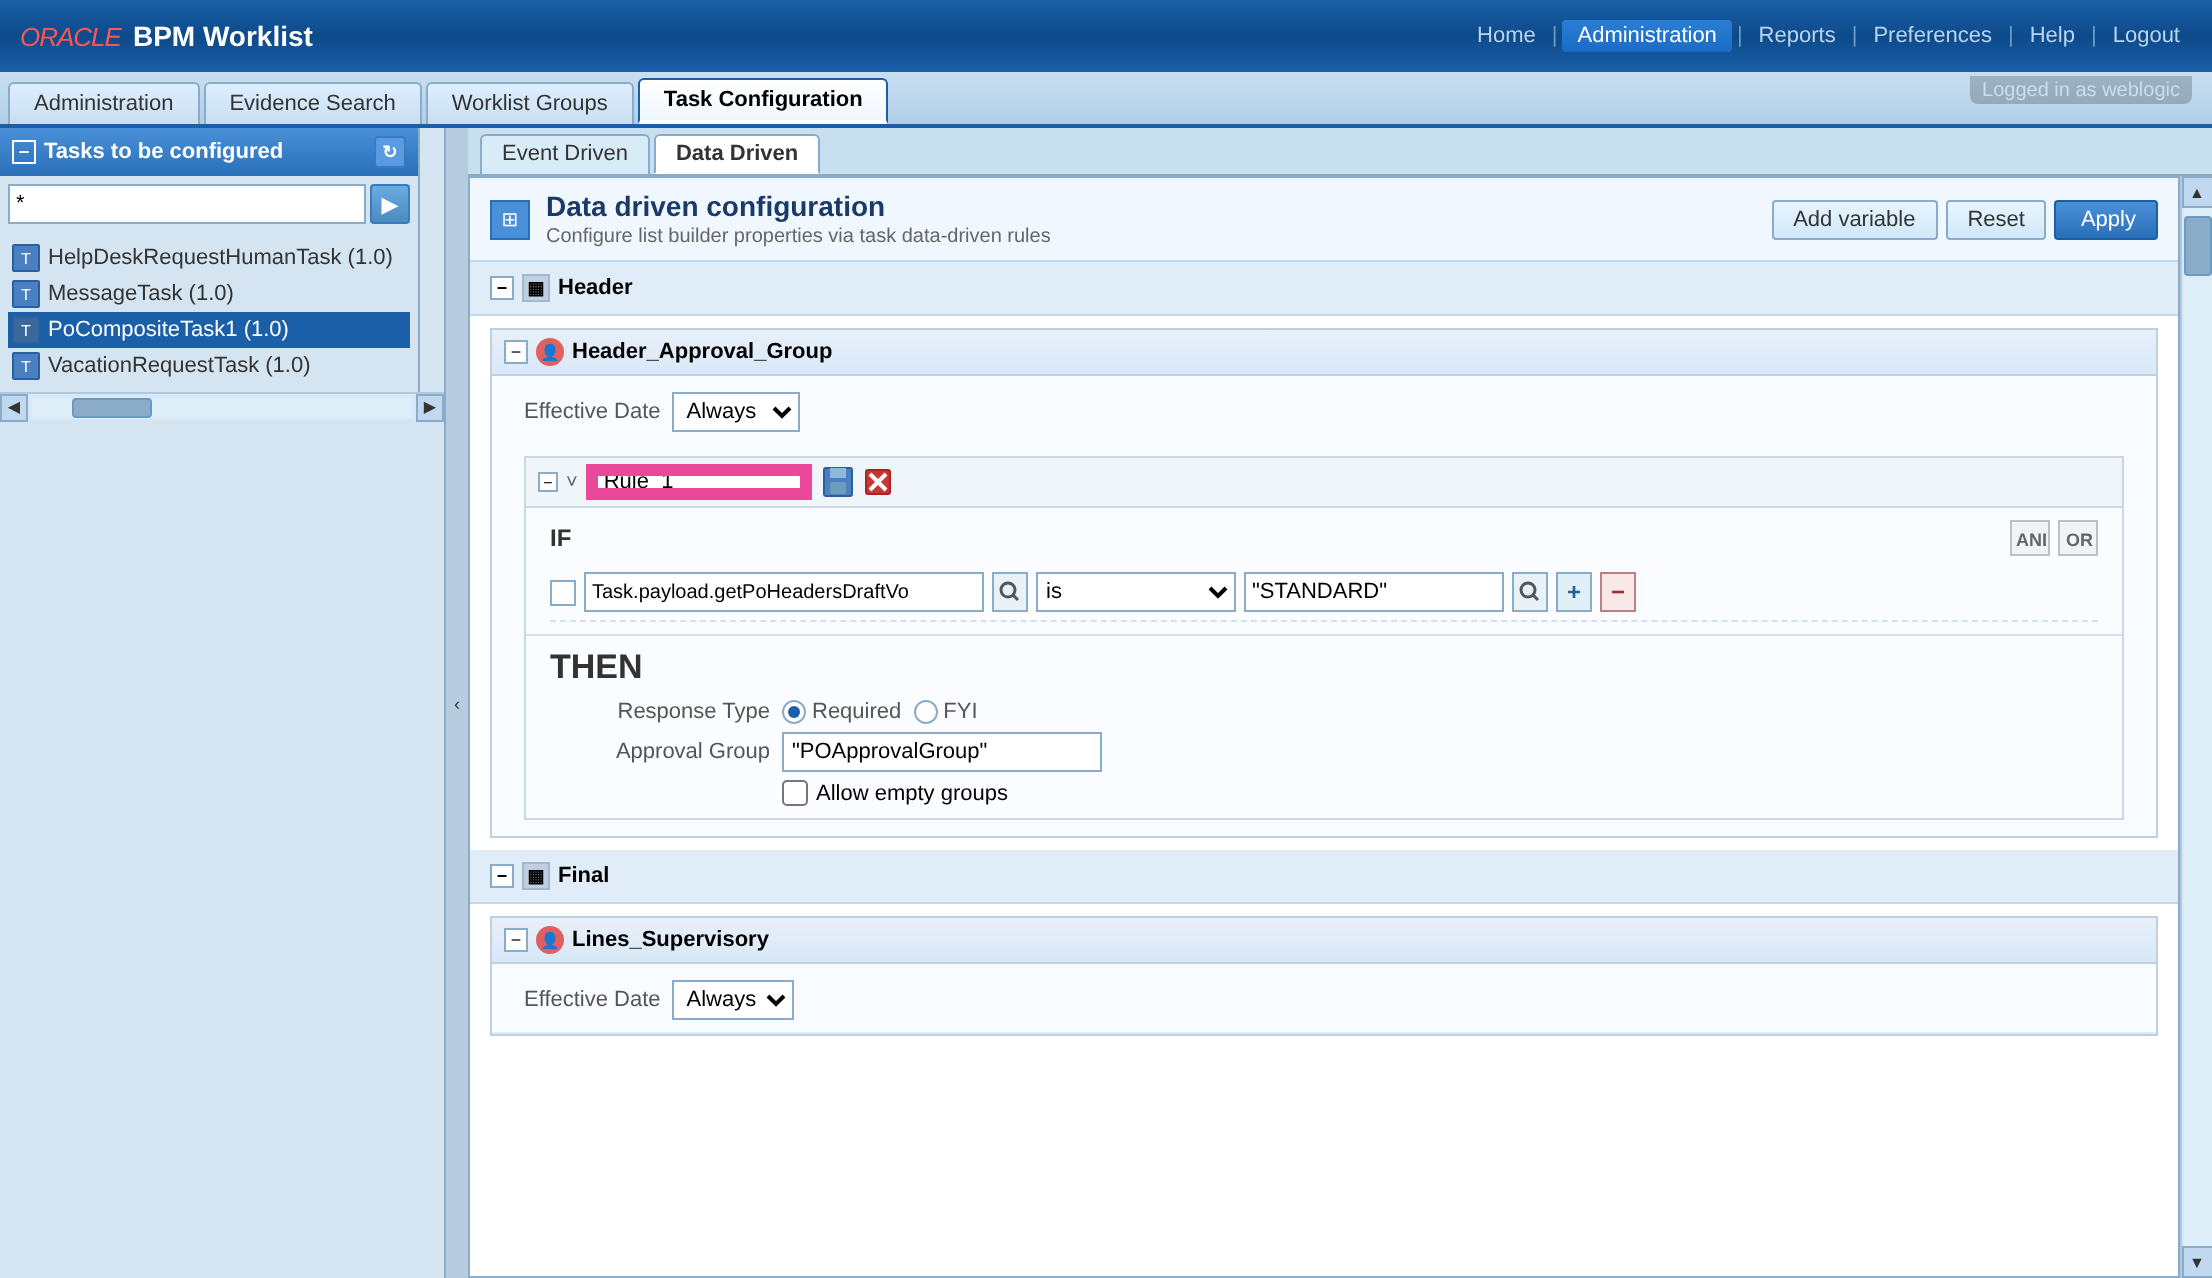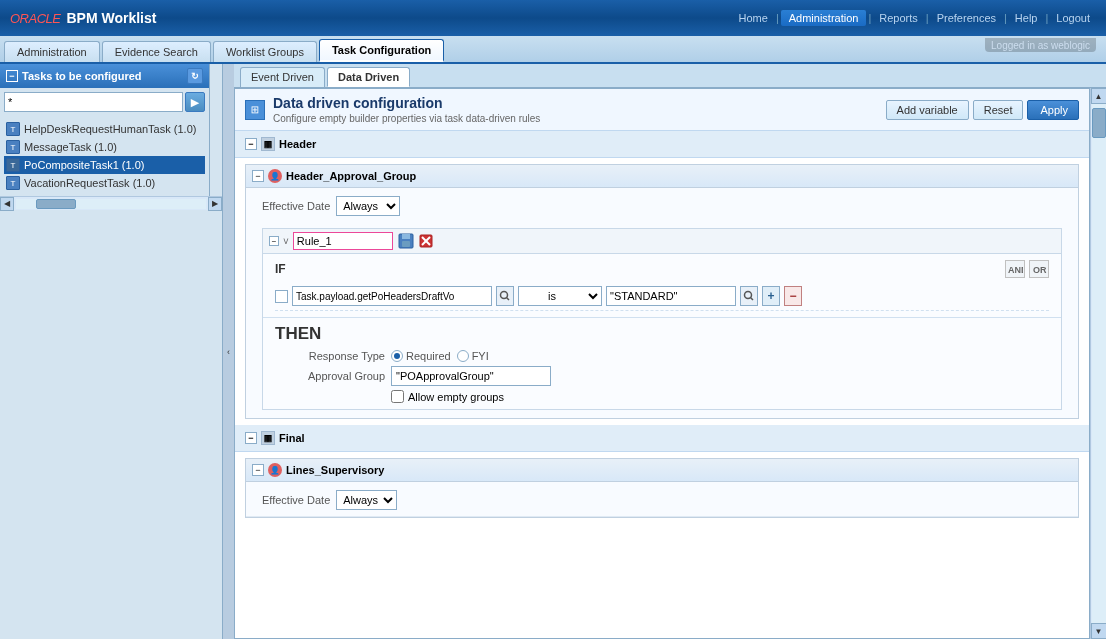--- a/index.html
+++ b/index.html
@@ -364,24 +364,24 @@
       width: 10px; height: 10px;
       border: 1px solid #8aacc8;
       display: inline-flex; align-items: center; justify-content: center;
       font-size: 8px; cursor: pointer; background: #fff;
     }
     .rule-collapse {
       font-size: 10px; color: #666; cursor: pointer;
     }
     .rule-name-input {
       height: 18px;
-      border: 1px solid #ec4899;
+      border: 6px solid #ec4899;
       padding: 0 3px;
       font-size: 11px;
-      width: 100px;
+      width: 113px;
     }
     .rule-action-icons {
       display: flex; gap: 2px; align-items: center;
     }
     .icon-btn {
       width: 18px; height: 18px;
       cursor: pointer;
       display: inline-flex; align-items: center; justify-content: center;
       font-size: 11px;
     }
@@ -434,25 +434,24 @@
       overflow: hidden;
     }
     .cond-search-btn {
       width: 18px; height: 20px;
       border: 1px solid #8aacc8;
       background: #e8f0f8;
       cursor: pointer;
       display: inline-flex; align-items: center; justify-content: center;
     }
     .cond-op {
-      width: 84px; height: 20px;
-      border: 1px solid #8aacc8;
-      background: #fff;
-      font-size: 11px;
-      padding-left: 25px;
+      width: 100px; height: 20px;
+      border: 1px solid #8aacc8;
+      background: #fff;
+      font-size: 11px;
     }
     .cond-value {
       width: 130px; height: 20px;
       border: 1px solid #8aacc8;
       background: #fff;
       padding: 0 3px;
       font-size: 11px;
     }
     .cond-value-search {
       width: 18px; height: 20px;
@@ -708,21 +707,21 @@
     </div>
 
     <div style="display:flex; flex:1; overflow:hidden;">
       <div class="data-driven-content">
 
         <div class="dd-top-bar">
           <div class="dd-title-area">
             <div class="dd-icon">⊞</div>
             <div>
               <div class="dd-title">Data driven configuration</div>
-              <span class="dd-subtitle">Configure empty builder properties via task data-driven rules</span>
+              <span class="dd-subtitle">Configure list builder properties via task data-driven rules</span>
             </div>
           </div>
           <div class="dd-buttons">
             <button class="btn">Add variable</button>
             <button class="btn">Reset</button>
             <button class="btn primary">Apply</button>
           </div>
         </div>
 
         <div class="section-header">

